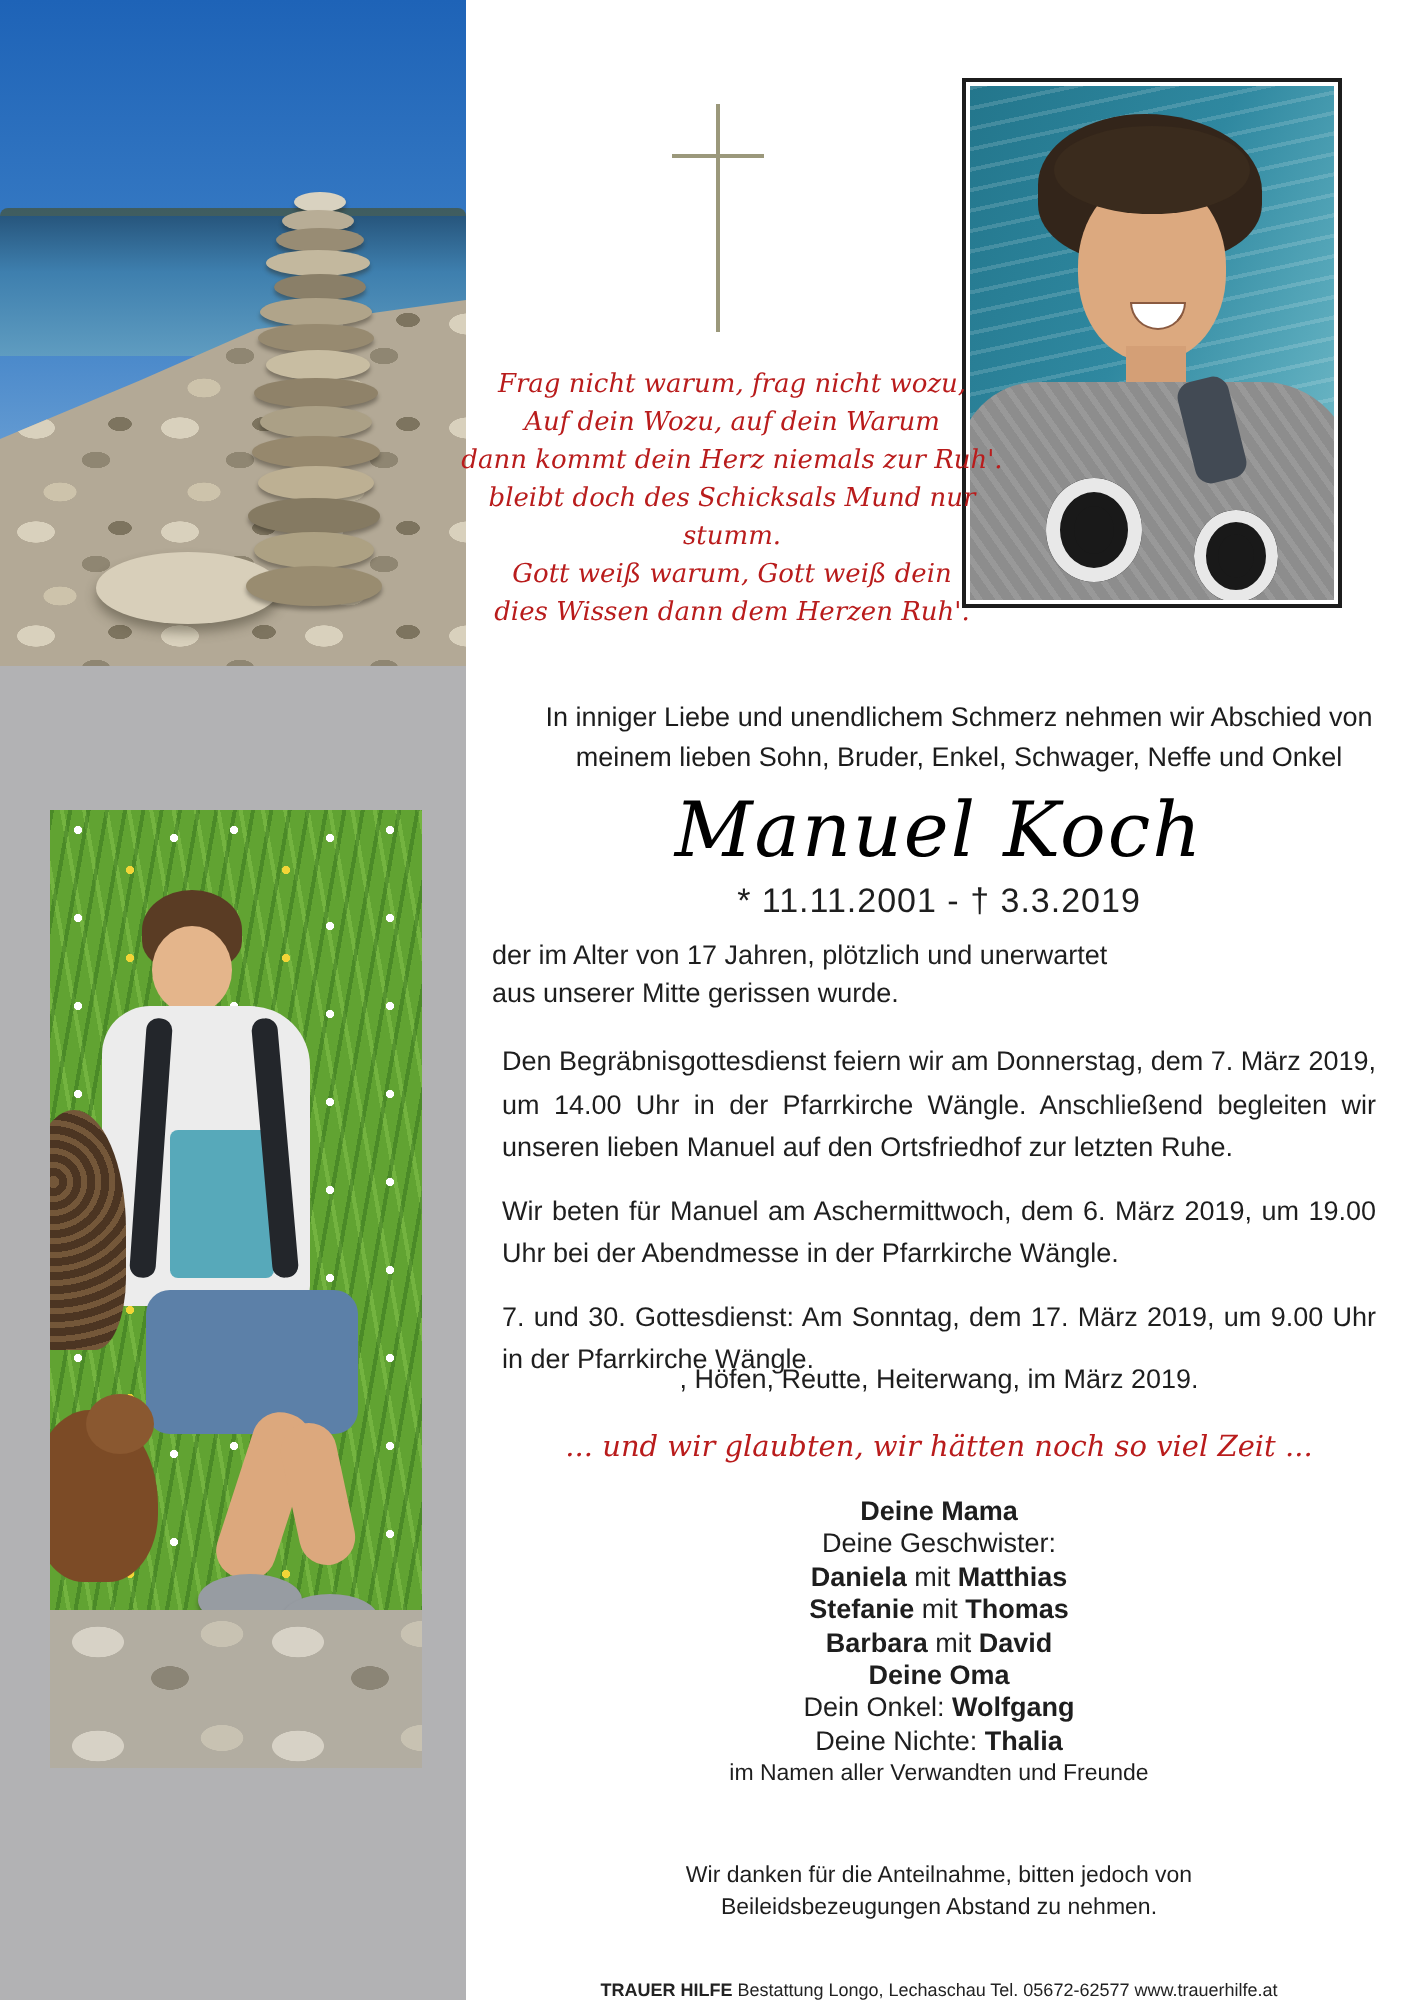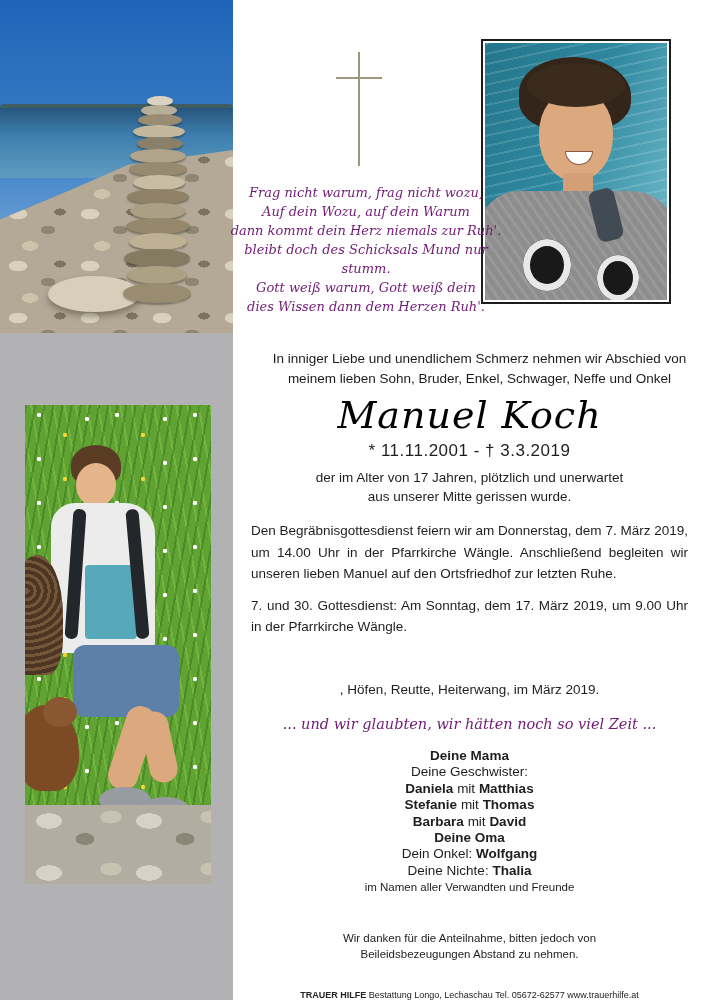--- a/index.html
+++ b/index.html
@@ -71,27 +71,27 @@
             background-image:repeating-linear-gradient(55deg,rgba(255,255,255,.10) 0 3px,rgba(0,0,0,0) 3px 8px);}
   .pp-strap{position:absolute;left:108px;top:146px;width:26px;height:52px;background:#424a54;transform:rotate(-14deg);border-radius:8px;}
   .pp-cup1{position:absolute;left:38px;top:196px;width:48px;height:52px;border-radius:50%;background:#191919;
            box-shadow:inset 0 0 0 7px #e8e8e8,inset 0 0 0 14px #191919;}
   .pp-cup2{position:absolute;left:112px;top:212px;width:42px;height:46px;border-radius:50%;background:#191919;
            box-shadow:inset 0 0 0 6px #e8e8e8,inset 0 0 0 12px #191919;}
   
   .cross-v{position:absolute;left:358px;top:52px;width:2px;height:114px;background:#9b987b;}
   .cross-h{position:absolute;left:336px;top:77px;width:46px;height:2px;background:#9b987b;}
   
-  .script{font-family:"DejaVu Serif",serif;font-style:italic;color:#701a75;}
+  .script{font-family:"DejaVu Serif",serif;font-style:italic;color:#b91c1c;}
   .poem{position:absolute;left:226px;top:183px;width:280px;text-align:center;font-size:13px;line-height:19px;}
   .intro{position:absolute;left:256px;top:349px;width:447px;text-align:center;font-size:13.5px;line-height:19.5px;color:#1c1c1c;}
   .name{position:absolute;left:246px;top:390px;width:447px;text-align:center;font-size:38px;line-height:50px;
         letter-spacing:1px;color:#000000;}
   .dates{position:absolute;left:246px;top:441px;width:447px;text-align:center;font-size:17px;letter-spacing:.5px;}
-  .ageline{position:absolute;left:246px;top:468px;width:447px;text-align:center;font-size:13.5px;line-height:19px;}
+  .ageline{position:absolute;left:246px;top:468px;width:447px;text-align:left;font-size:13.5px;line-height:19px;}
   .paras{position:absolute;left:251px;top:520px;width:437px;font-size:13.5px;line-height:21.5px;text-align:justify;}
   .paras p{margin:0 0 10px 0;}
   .placeline{position:absolute;left:246px;top:682px;width:447px;text-align:center;font-size:13.5px;}
   .motto{position:absolute;left:246px;top:716px;width:447px;text-align:center;font-size:14.5px;}
   .family{position:absolute;left:246px;top:748px;width:447px;text-align:center;font-size:13.5px;line-height:16.4px;}
   .family .b{font-weight:bold;}
   .family .closing{font-size:11.5px;line-height:15px;margin-top:1px;}
   .thanks{position:absolute;left:246px;top:930px;width:447px;text-align:center;font-size:11.5px;line-height:16px;}
   .footer{position:absolute;left:246px;top:977px;width:447px;text-align:center;font-size:9px;color:#222;margin-top:13px;}
   .footer .b{font-weight:bold;}
@@ -181,20 +181,21 @@
   <div class="name script">Manuel Koch</div>
   <div class="dates">* 11.11.2001 - † 3.3.2019</div>
 
   <div class="ageline">
     <div>der im Alter von 17 Jahren, plötzlich und unerwartet</div>
     <div>aus unserer Mitte gerissen wurde.</div>
   </div>
 
   <div class="paras">
     <p>Den Begräbnisgottesdienst feiern wir am Donnerstag, dem 7. März 2019, um 14.00 Uhr in der Pfarrkirche Wängle. Anschließend begleiten wir unseren lieben Manuel auf den Ortsfriedhof zur letzten Ruhe.</p>
+    <p>Wir beten für Manuel am Aschermittwoch, dem 6. März 2019, um 19.00 Uhr bei der Abendmesse in der Pfarrkirche Wängle.</p>
     <p>7. und 30. Gottesdienst: Am Sonntag, dem 17. März 2019, um 9.00 Uhr in der Pfarrkirche Wängle.</p>
   </div>
 
   <div class="placeline">
     <span>, Höfen, Reutte, Heiterwang, im März 2019.</span>
   </div>
 
   <div class="motto script">... und wir glaubten, wir hätten noch so viel Zeit ...</div>
 
   <div class="family">

